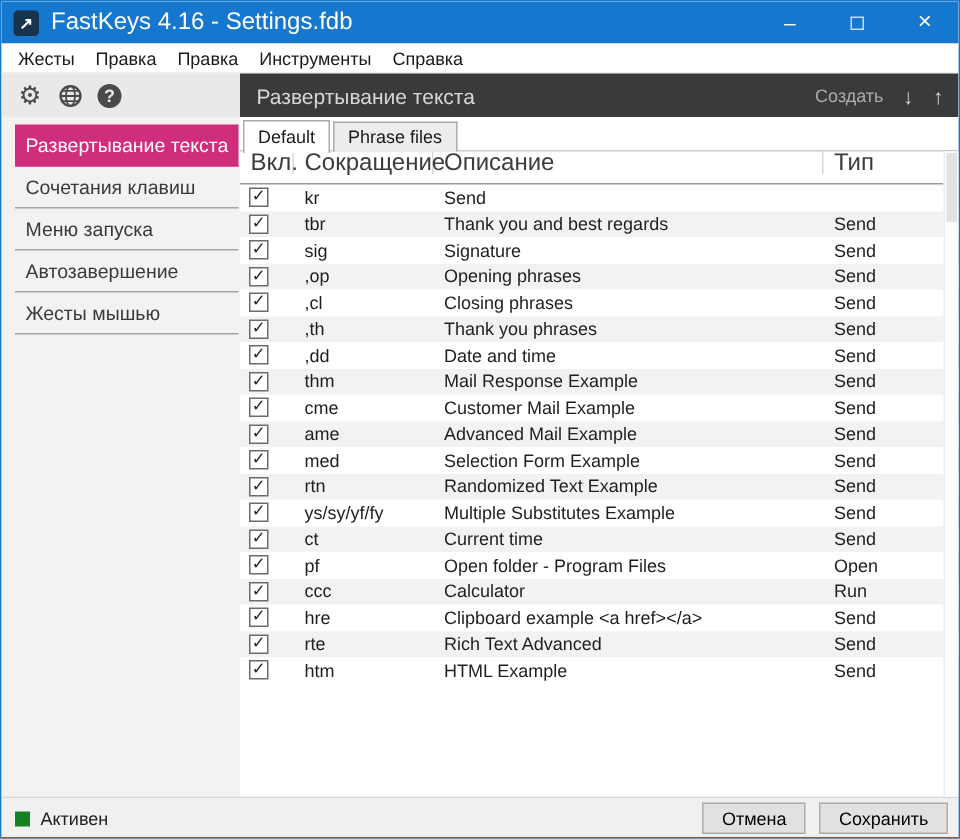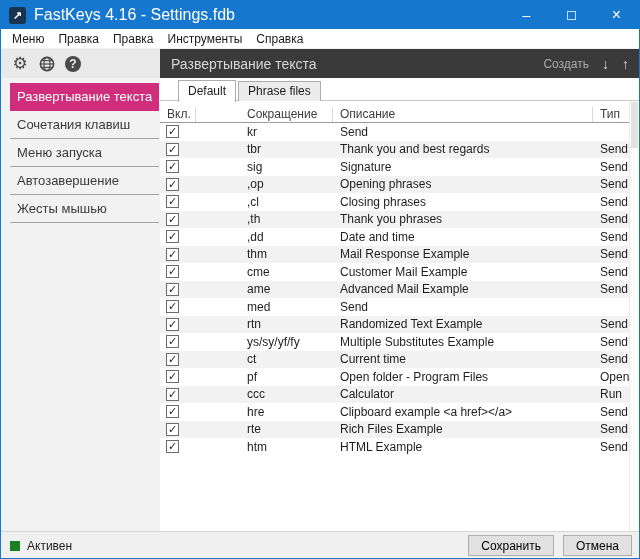--- a/index.html
+++ b/index.html
@@ -38,33 +38,33 @@
     white-space:nowrap; cursor:default;
   }
   .side-item.active { background:var(--c-accent); color:#fff; border-bottom-color:var(--c-accent); }
   
   .main { flex:1; display:flex; flex-direction:column; background:#fff; }
   .panel-header { height:29px; background:var(--c-dark); display:flex; align-items:center; padding:0 10px 0 11px; }
   .panel-title { color:#d6d6d6; font-size:14px; }
   .create-link { margin-left:auto; color:#ababab; font-size:12px; cursor:default; }
   .hdr-arrow { color:#d8d8d8; font-size:14px; margin-left:13px; cursor:default; }
   
-  .tabs { display:flex; align-items:flex-end; height:23px; padding-left:18px; position:relative; z-index:2; }
+  .tabs { display:flex; align-items:flex-end; height:23px; padding-left:2px; position:relative; z-index:2; }
   .tab { font-size:12px; color:#1a1a1a; border:1px solid #acacac; border-bottom:none; padding:2px 9px 3px; background:#ececec; margin-right:2px; cursor:default; }
   .tab.active { background:#fff; padding:3px 9px 4px; margin-bottom:-1px; }
   
   .pane { flex:1; border-top:1px solid #c9c9c9; display:flex; flex-direction:column; position:relative; margin-top:-1px; }
-  .thead { display:flex; height:22px; align-items:flex-end; border-bottom:1px solid #9a9a9a; font-size:12px; color:#3c3c3c; }
+  .thead { display:flex; height:22px; align-items:flex-start; border-bottom:1px solid #9a9a9a; font-size:16px; color:#3c3c3c; }
   .th { padding-left:7px; height:15px; line-height:15px; border-right:1px solid #d9d9d9; }
   .tbody { flex:1; overflow:hidden; position:relative; }
   .trow { display:flex; height:17.5px; align-items:center; font-size:12px; color:#1e1e1e; }
   .trow.alt { background:#f2f2f2; }
   .td { padding-left:7px; white-space:nowrap; overflow:hidden; }
   .col-check { width:36px; flex:none; }
-  .col-abbr  { width:93px; flex:none;margin-left:44px; }
+  .col-abbr  { width:93px; flex:none; }
   .col-desc  { width:260px; flex:none; }
   .col-type  { flex:1; }
   .cb {
     width:13px; height:13px; margin-left:6px; background:#fff;
     border:1px solid #6b6b6b; color:#222; font-size:11px; line-height:11px;
     display:flex; align-items:center; justify-content:center;
   }
   .scrollbar { position:absolute; top:0; right:0; bottom:0; width:10px; background:#fdfdfd; border-left:1px solid #ececec; }
   .thumb { position:absolute; top:1px; left:1px; right:1px; height:46px; background:#e2e2e2; }
   
@@ -90,21 +90,21 @@
     <div class="win-controls">
       <div class="win-btn">–</div>
       <div class="win-btn">
           <span class="maxbox"></span>
         </div>
       <div class="win-btn close">×</div>
     </div>
   </div>
 
   <div class="menubar">
-      <div class="menu-item">Меню</div>
+      <div class="menu-item">Жесты</div>
       <div class="menu-item">Правка</div>
       <div class="menu-item">Правка</div>
       <div class="menu-item">Инструменты</div>
       <div class="menu-item">Справка</div>
     </div>
 
   <div class="content">
 
     <div class="sidebar">
       <div class="side-toolbar">
@@ -227,20 +227,21 @@
               </div>
               <div class="td col-abbr">ame</div>
               <div class="td col-desc">Advanced Mail Example</div>
               <div class="td col-type">Send</div>
             </div>
             <div class="trow">
               <div class="col-check" style="padding-left: 0px;">
                 <div class="cb">✓</div>
               </div>
               <div class="td col-abbr">med</div>
+              <div class="td col-desc">Selection Form Example</div>
               <div class="td col-type">Send</div>
             </div>
             <div class="trow alt">
               <div class="col-check" style="padding-left: 0px;">
                 <div class="cb">✓</div>
               </div>
               <div class="td col-abbr">rtn</div>
               <div class="td col-desc">Randomized Text Example</div>
               <div class="td col-type">Send</div>
             </div>
@@ -282,21 +283,21 @@
               </div>
               <div class="td col-abbr">hre</div>
               <div class="td col-desc">Clipboard example &lt;a href&gt;&lt;/a&gt;</div>
               <div class="td col-type">Send</div>
             </div>
             <div class="trow alt">
               <div class="col-check" style="padding-left: 0px;">
                 <div class="cb">✓</div>
               </div>
               <div class="td col-abbr">rte</div>
-              <div class="td col-desc">Rich Files Example</div>
+              <div class="td col-desc">Rich Text Advanced</div>
               <div class="td col-type">Send</div>
             </div>
             <div class="trow">
               <div class="col-check" style="padding-left: 0px;">
                 <div class="cb">✓</div>
               </div>
               <div class="td col-abbr">htm</div>
               <div class="td col-desc">HTML Example</div>
               <div class="td col-type">Send</div>
             </div>
@@ -305,18 +306,18 @@
           <div class="thumb"></div>
         </div>
       </div>
     </div>
   </div>
 
   <div class="statusbar">
     <span class="green-sq"></span>
     <span class="status-label">Активен</span>
     <div class="foot-btns">
+      <button class="btn">Отмена</button>
       <button class="btn save">Сохранить</button>
-      <button class="btn">Отмена</button>
     </div>
   </div>
 
 </div>
 
 </body></html>

